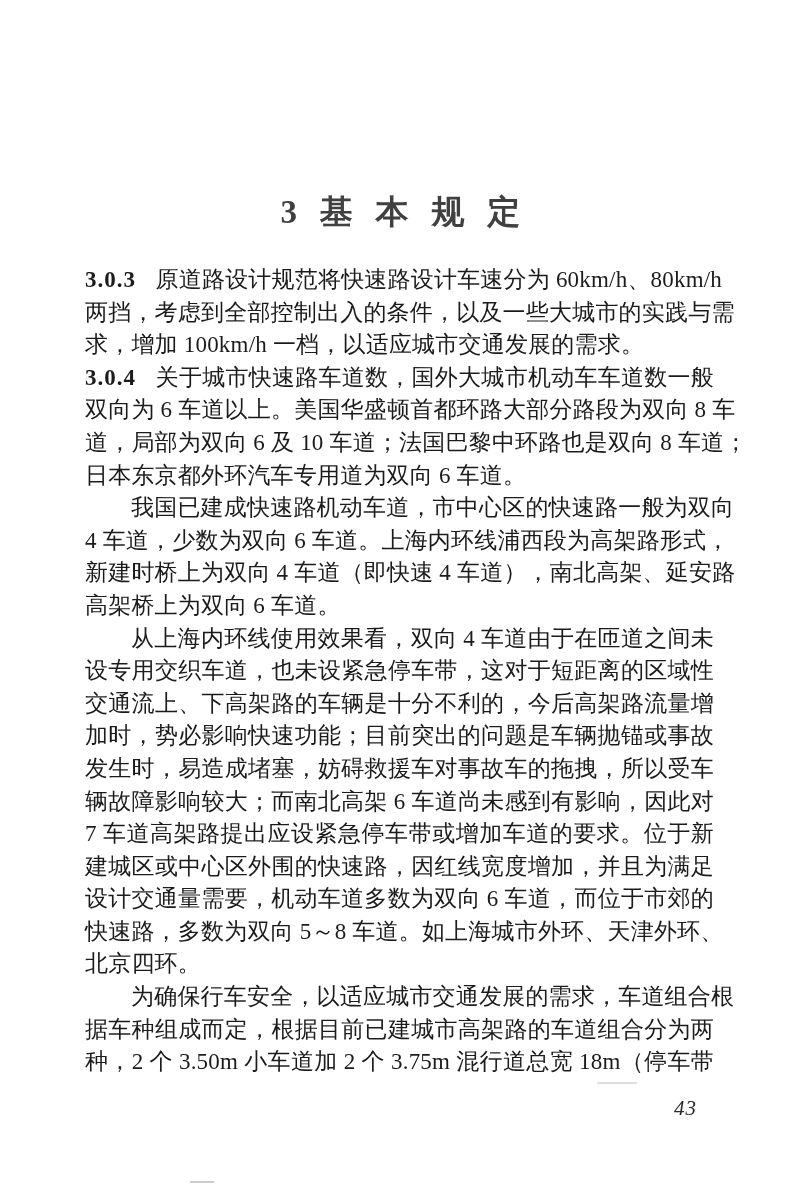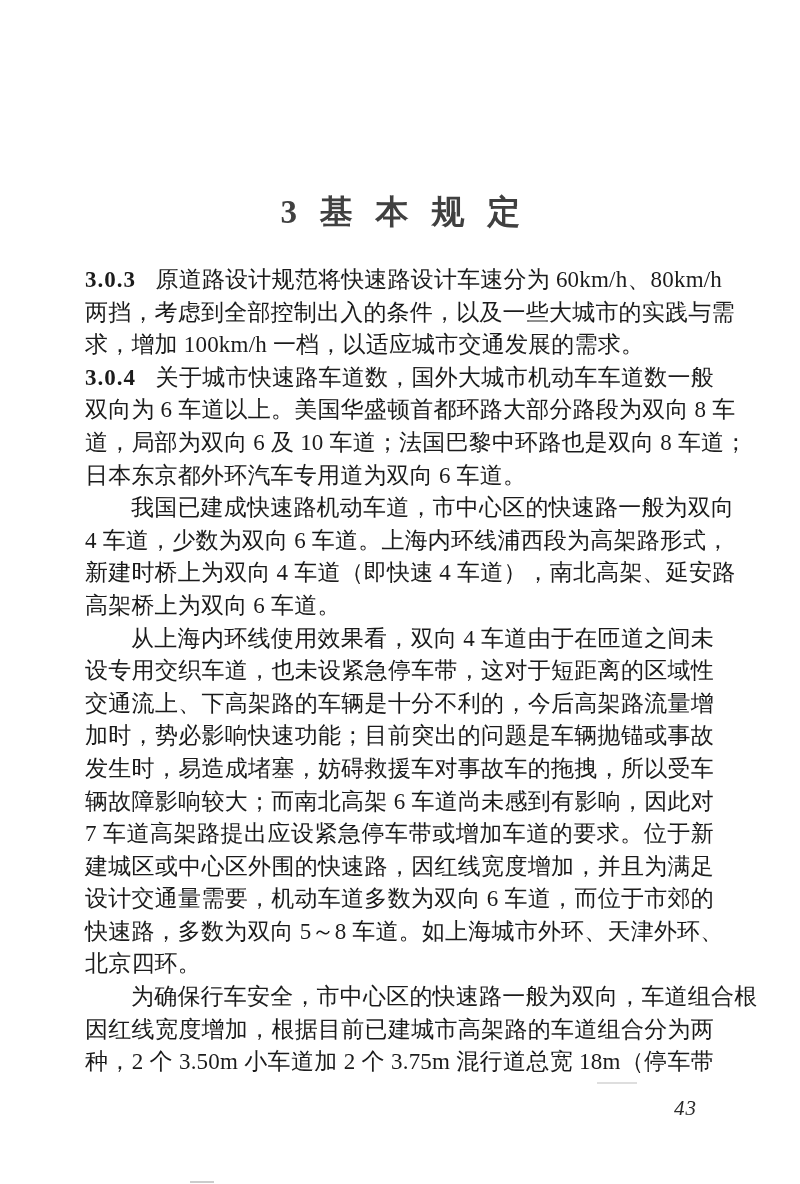--- a/index.html
+++ b/index.html
@@ -101,22 +101,22 @@
     <div class="line"><b class="num"></b><span>设专用交织车道，也未设紧急停车带，这对于短距离的区域性</span></div>
     <div class="line"><b class="num"></b><span>交通流上、下高架路的车辆是十分不利的，今后高架路流量增</span></div>
     <div class="line"><b class="num"></b><span>加时，势必影响快速功能；目前突出的问题是车辆抛锚或事故</span></div>
     <div class="line"><b class="num"></b><span>发生时，易造成堵塞，妨碍救援车对事故车的拖拽，所以受车</span></div>
     <div class="line"><b class="num"></b><span>辆故障影响较大；而南北高架 6 车道尚未感到有影响，因此对</span></div>
     <div class="line"><b class="num"></b><span>7 车道高架路提出应设紧急停车带或增加车道的要求。位于新</span></div>
     <div class="line"><b class="num"></b><span>建城区或中心区外围的快速路，因红线宽度增加，并且为满足</span></div>
     <div class="line"><b class="num"></b><span>设计交通量需要，机动车道多数为双向 6 车道，而位于市郊的</span></div>
     <div class="line"><b class="num"></b><span>快速路，多数为双向 5～8 车道。如上海城市外环、天津外环、</span></div>
     <div class="line e"><b class="num"></b><span>北京四环。</span></div>
-    <div class="line i"><b class="num"></b><span>为确保行车安全，市中心区的快速路一般为双向，车道组合根</span></div>
-    <div class="line"><b class="num"></b><span>因红线宽度增加，根据目前已建城市高架路的车道组合分为两</span></div>
+    <div class="line i"><b class="num"></b><span>为确保行车安全，以适应城市交通发展的需求，车道组合根</span></div>
+    <div class="line"><b class="num"></b><span>据车种组成而定，根据目前已建城市高架路的车道组合分为两</span></div>
     <div class="line"><b class="num"></b><span>种，2 个 3.50m 小车道加 2 个 3.75m 混行道总宽 18m（停车带</span></div>
   </div>
 
   <div class="pagenum">43</div>
 
   <div class="artifact a1"></div>
   <div class="artifact a2"></div>
 
 </div>
 

